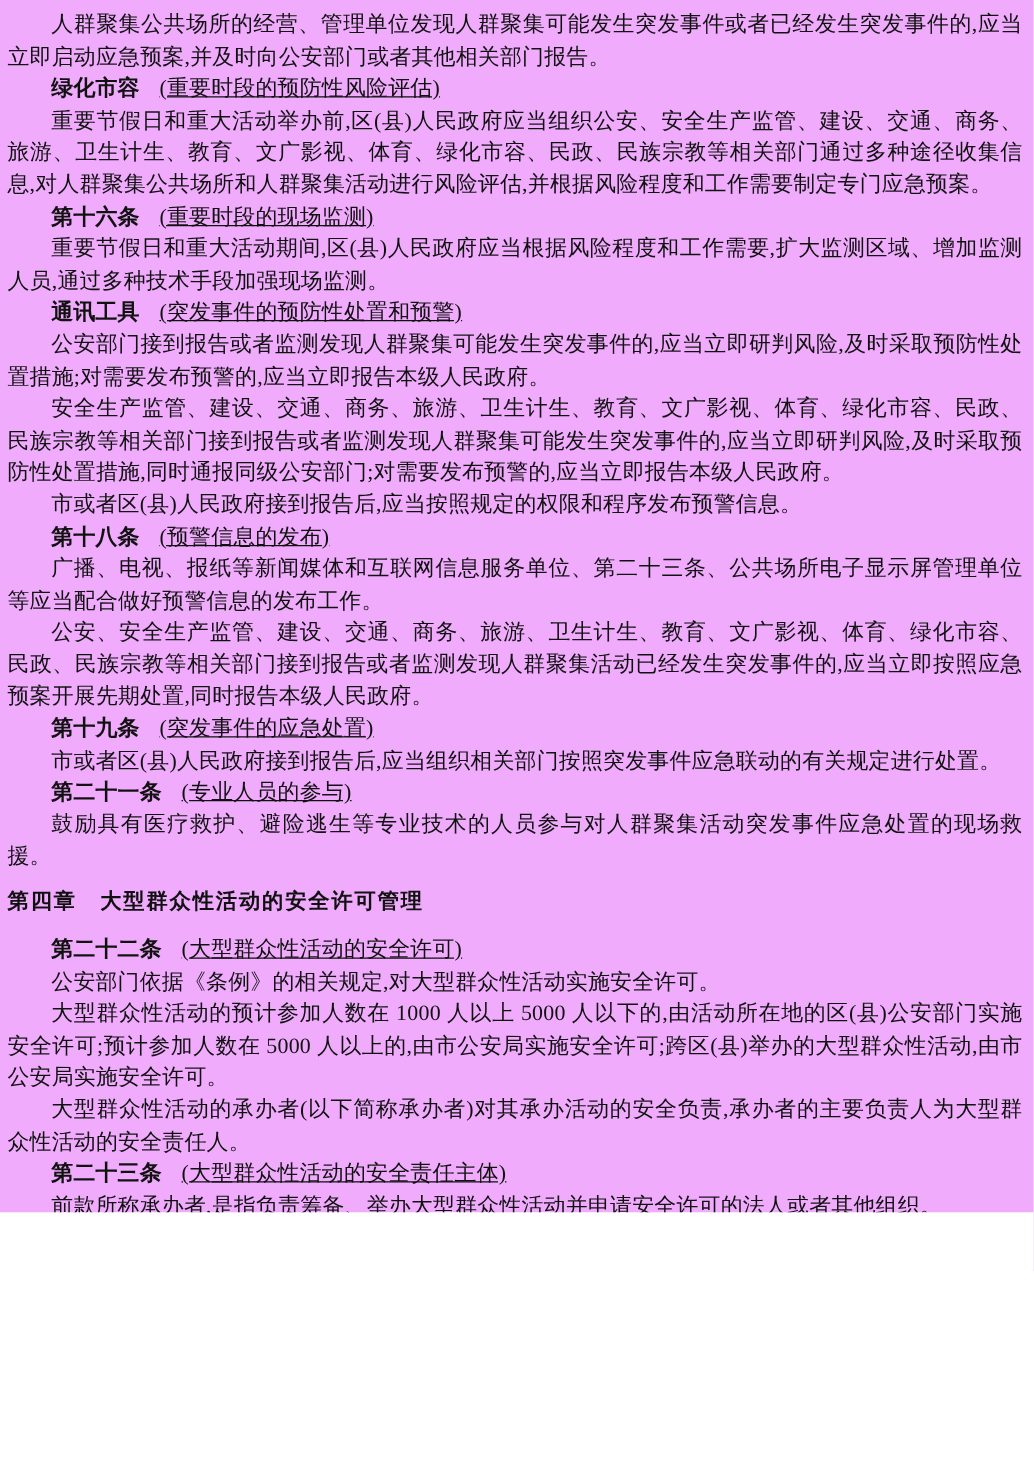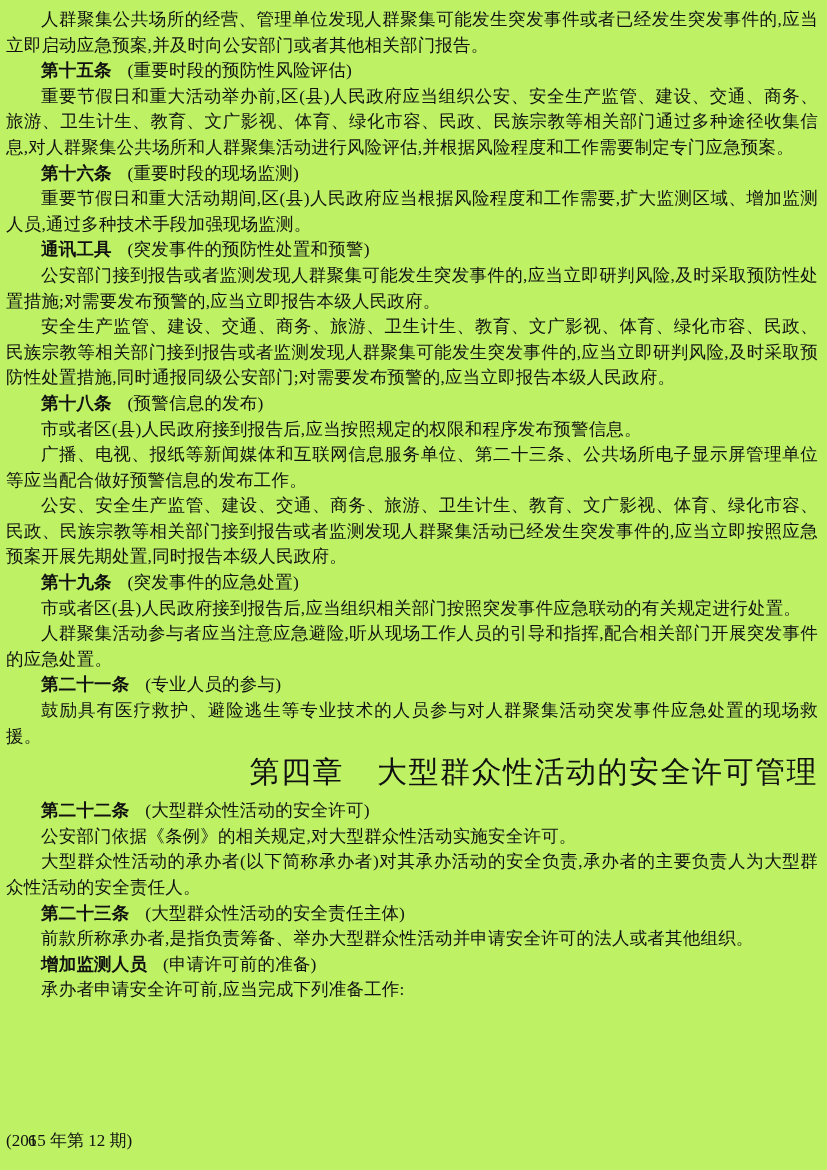--- a/index.html
+++ b/index.html
@@ -3,22 +3,22 @@
 <meta charset="utf-8">
 <style>
   html, body {
     margin: 0;
     padding: 0;
     background: #ffffff;
   }
   .page {
     position: relative;
     width: 827px;
-    height: 1170px;
-    background: #bef264;
+    height: 970px;
+    background: #f0abfc;
     color: #111;
     overflow: hidden;
     font-family: "Liberation Serif", "DejaVu Serif", serif;
   }
   .doc {
     position: absolute;
     top: 7px;
     left: 6px;
     width: 812px;
     font-size: 17.5px;
@@ -29,26 +29,27 @@
   .para {
     text-indent: 2em;
     margin: 0;
   }
   .anum {
     font-weight: bold;
     margin-right: 0.9em;
   }
   .atitle {
     font-weight: normal;
+    text-decoration: underline;
   }
   .chapter {
-    text-align: right;
+    text-align: left;
     text-indent: 0;
-    font-weight: normal;
-    font-size: 30px;
+    font-weight: bold;
+    font-size: 17px;
     line-height: 30px;
     margin: 8px 0 11px 0;
     letter-spacing: 1.5px;
   }
   .cnum {
     margin-right: 1.1em;
   }
   .footer {
     position: absolute;
     top: 1128px;
@@ -70,39 +71,39 @@
     text-align: left;
     top: 0;
   }
 </style>
 </head>
 <body>
 
 <div class="page">
   <div class="doc">
       <div class="para">人群聚集公共场所的经营、管理单位发现人群聚集可能发生突发事件或者已经发生突发事件的,应当立即启动应急预案,并及时向公安部门或者其他相关部门报告。</div>
-      <div class="para"><span class="anum">第十五条</span><span class="atitle">(重要时段的预防性风险评估)</span></div>
+      <div class="para"><span class="anum">绿化市容</span><span class="atitle">(重要时段的预防性风险评估)</span></div>
       <div class="para">重要节假日和重大活动举办前,区(县)人民政府应当组织公安、安全生产监管、建设、交通、商务、旅游、卫生计生、教育、文广影视、体育、绿化市容、民政、民族宗教等相关部门通过多种途径收集信息,对人群聚集公共场所和人群聚集活动进行风险评估,并根据风险程度和工作需要制定专门应急预案。</div>
       <div class="para"><span class="anum">第十六条</span><span class="atitle">(重要时段的现场监测)</span></div>
       <div class="para">重要节假日和重大活动期间,区(县)人民政府应当根据风险程度和工作需要,扩大监测区域、增加监测人员,通过多种技术手段加强现场监测。</div>
       <div class="para"><span class="anum">通讯工具</span><span class="atitle">(突发事件的预防性处置和预警)</span></div>
       <div class="para">公安部门接到报告或者监测发现人群聚集可能发生突发事件的,应当立即研判风险,及时采取预防性处置措施;对需要发布预警的,应当立即报告本级人民政府。</div>
       <div class="para">安全生产监管、建设、交通、商务、旅游、卫生计生、教育、文广影视、体育、绿化市容、民政、民族宗教等相关部门接到报告或者监测发现人群聚集可能发生突发事件的,应当立即研判风险,及时采取预防性处置措施,同时通报同级公安部门;对需要发布预警的,应当立即报告本级人民政府。</div>
+      <div class="para">市或者区(县)人民政府接到报告后,应当按照规定的权限和程序发布预警信息。</div>
       <div class="para"><span class="anum">第十八条</span><span class="atitle">(预警信息的发布)</span></div>
-      <div class="para">市或者区(县)人民政府接到报告后,应当按照规定的权限和程序发布预警信息。</div>
       <div class="para">广播、电视、报纸等新闻媒体和互联网信息服务单位、第二十三条、公共场所电子显示屏管理单位等应当配合做好预警信息的发布工作。</div>
       <div class="para">公安、安全生产监管、建设、交通、商务、旅游、卫生计生、教育、文广影视、体育、绿化市容、民政、民族宗教等相关部门接到报告或者监测发现人群聚集活动已经发生突发事件的,应当立即按照应急预案开展先期处置,同时报告本级人民政府。</div>
       <div class="para"><span class="anum">第十九条</span><span class="atitle">(突发事件的应急处置)</span></div>
       <div class="para">市或者区(县)人民政府接到报告后,应当组织相关部门按照突发事件应急联动的有关规定进行处置。</div>
-      <div class="para">人群聚集活动参与者应当注意应急避险,听从现场工作人员的引导和指挥,配合相关部门开展突发事件的应急处置。</div>
       <div class="para"><span class="anum">第二十一条</span><span class="atitle">(专业人员的参与)</span></div>
       <div class="para">鼓励具有医疗救护、避险逃生等专业技术的人员参与对人群聚集活动突发事件应急处置的现场救援。</div>
       <div class="chapter"><span class="cnum">第四章</span><span class="ctitle">大型群众性活动的安全许可管理</span></div>
       <div class="para"><span class="anum">第二十二条</span><span class="atitle">(大型群众性活动的安全许可)</span></div>
       <div class="para">公安部门依据《条例》的相关规定,对大型群众性活动实施安全许可。</div>
+      <div class="para">大型群众性活动的预计参加人数在 1000 人以上 5000 人以下的,由活动所在地的区(县)公安部门实施安全许可;预计参加人数在 5000 人以上的,由市公安局实施安全许可;跨区(县)举办的大型群众性活动,由市公安局实施安全许可。</div>
       <div class="para">大型群众性活动的承办者(以下简称承办者)对其承办活动的安全负责,承办者的主要负责人为大型群众性活动的安全责任人。</div>
       <div class="para"><span class="anum">第二十三条</span><span class="atitle">(大型群众性活动的安全责任主体)</span></div>
       <div class="para">前款所称承办者,是指负责筹备、举办大型群众性活动并申请安全许可的法人或者其他组织。</div>
       <div class="para"><span class="anum">增加监测人员</span><span class="atitle">(申请许可前的准备)</span></div>
       <div class="para">承办者申请安全许可前,应当完成下列准备工作:</div>
     </div>
   <div class="footer">
     <span class="pageno">6</span>
     <span class="issue">(2015 年第 12 期)</span>
   </div>

